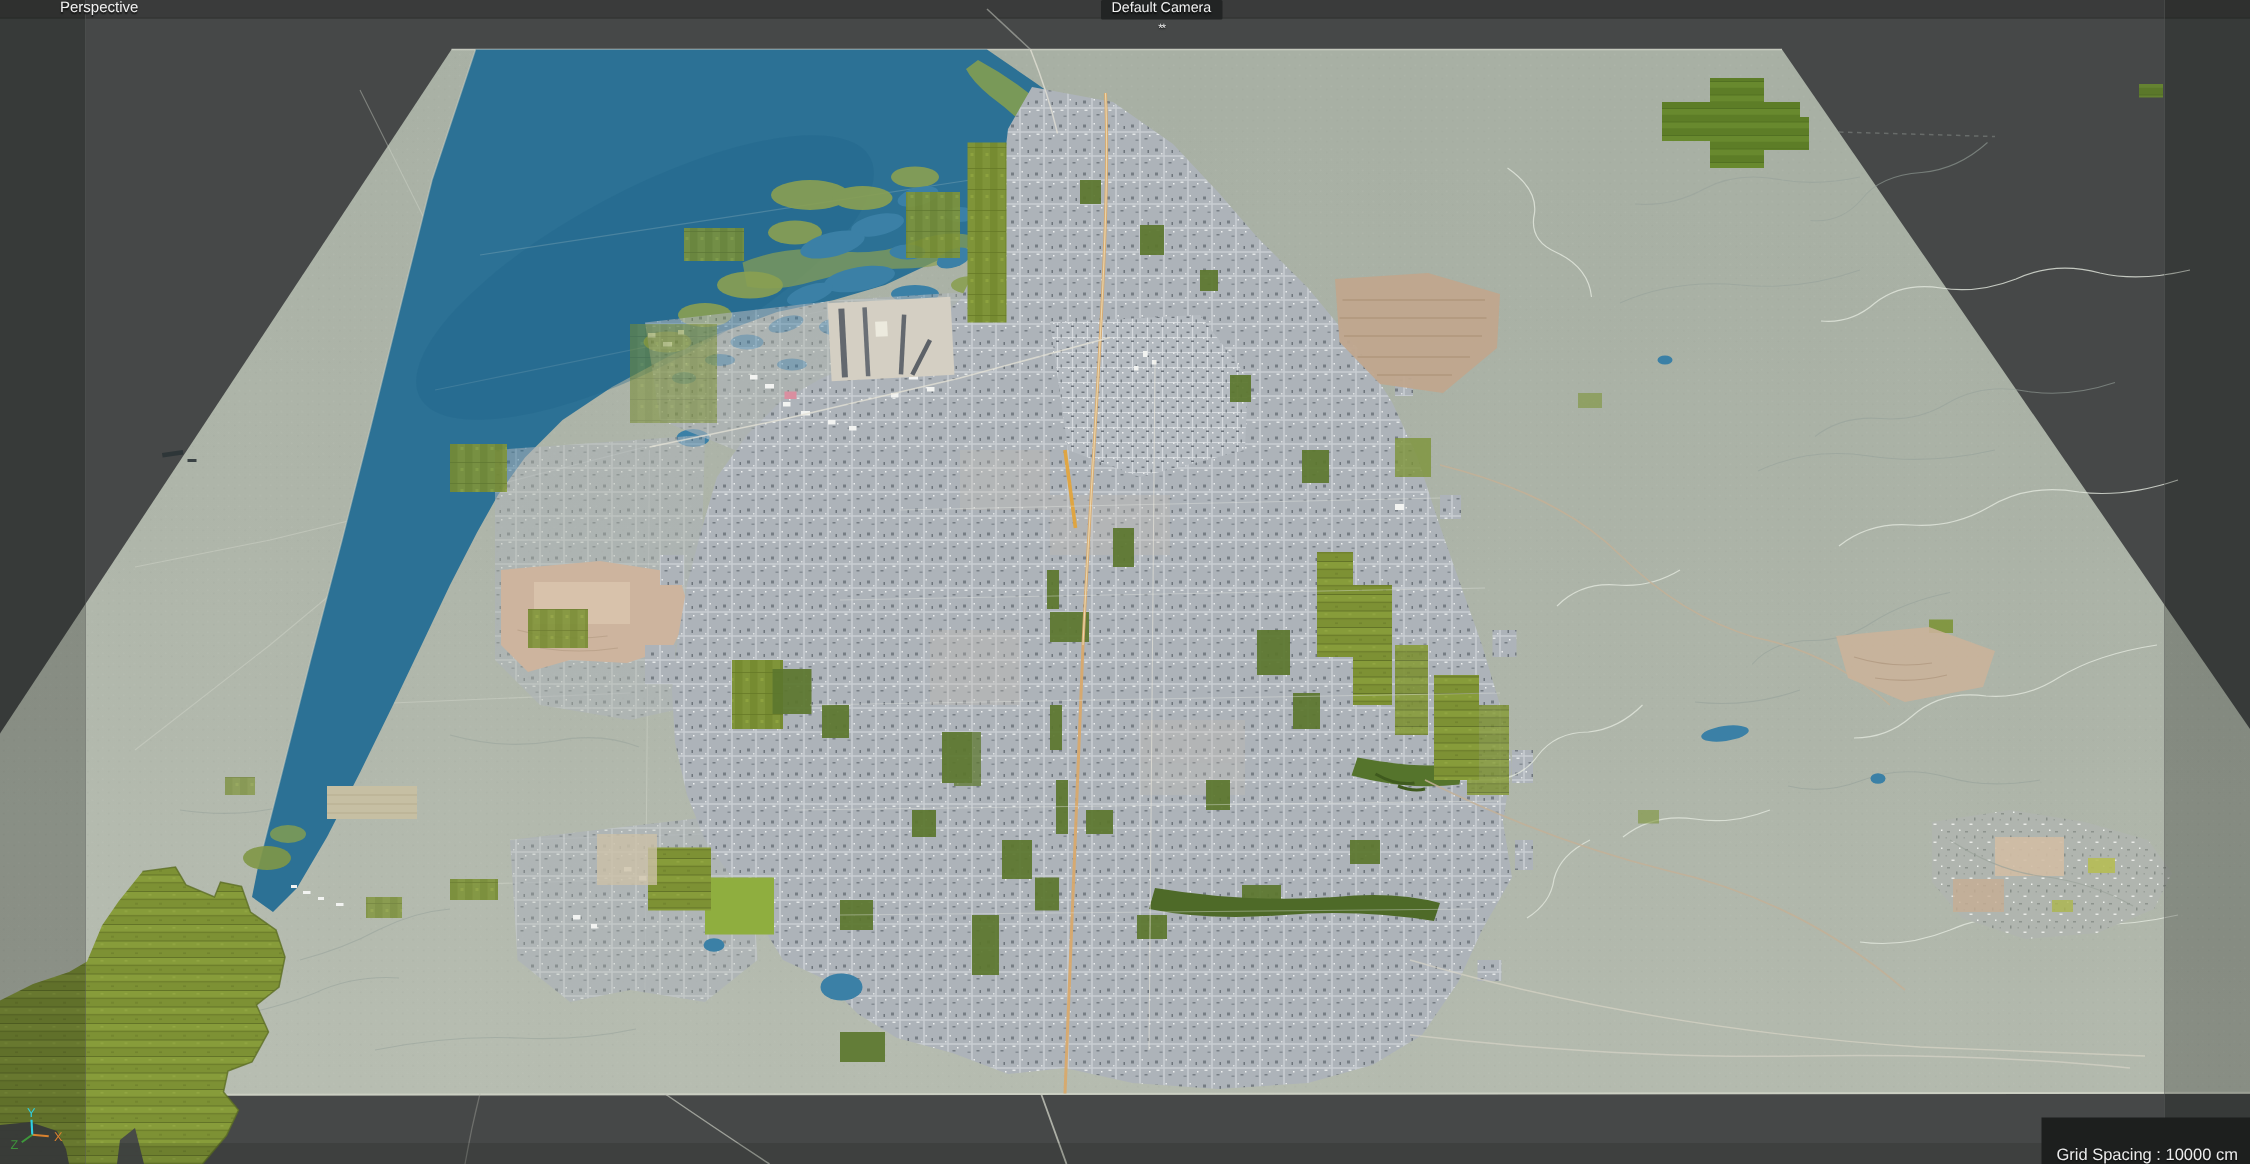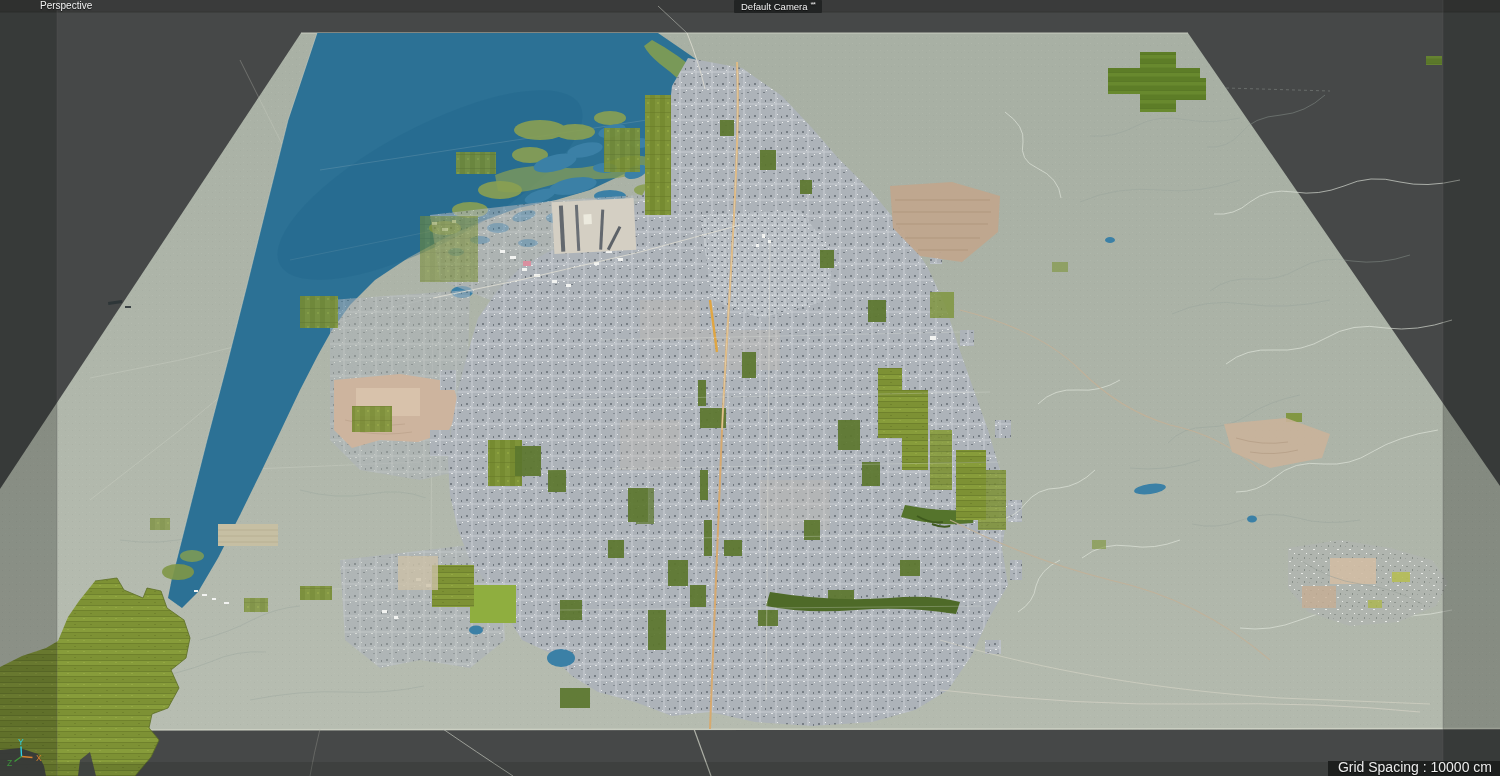--- a/index.html
+++ b/index.html
@@ -4,24 +4,24 @@
 <style>
   html,body{margin:0;padding:0;background:#2a2b2b;}
   body{width:1500px;height:776px;position:relative;overflow:hidden;
        font-family:"Liberation Sans", sans-serif;}
   #stage{position:absolute;top:0;left:0;width:1500px;height:776px;}
   svg{display:block}
   .hud{position:absolute;color:var(--c-text,#f2f2f2);font-size:10px;line-height:12px;
        text-shadow:0 1px 1px rgba(0,0,0,.7);white-space:nowrap;margin-left:32px;}
   .view-label{left:8px;top:0;height:12px;font-size:10px;}
   .camera-pill{left:702px;top:0;height:13px;padding:0 7px;background:var(--c-label_bg,#222424);
-       display:flex;align-items:center;gap:3px;border-radius:1px;font-size:9.5px;}
+       display:flex;align-items:center;gap:3px;border-radius:1px;font-size:9.5px;flex-direction:column;}
   .camera-badge{font-size:8px;letter-spacing:-1px;position:relative;top:-2px;color:#e8e8e8;}
-  .grid-pill{right:0;bottom:0;height:15px;padding:0 8px 0 10px;background:var(--c-status_bg,#1d1f1e);
-       display:flex;align-items:flex-start;font-size:14px;color:#ececec;}
+  .grid-pill{right:0;bottom:0;height:31px;padding:0 8px 0 10px;background:var(--c-status_bg,#1d1f1e);
+       display:flex;align-items:flex-end;font-size:11px;color:#ececec;}
 </style>
 </head>
 <body>
 
 <div id="stage">
 <svg width="1500" height="776" viewBox="0 0 1500 776">
   <defs>
     <linearGradient id="planeGrad" x1="0" y1="1" x2="0.35" y2="0">
       <stop offset="0" stop-color="#b8beb2"></stop>
       <stop offset="0.55" stop-color="#aeb5a9"></stop>

